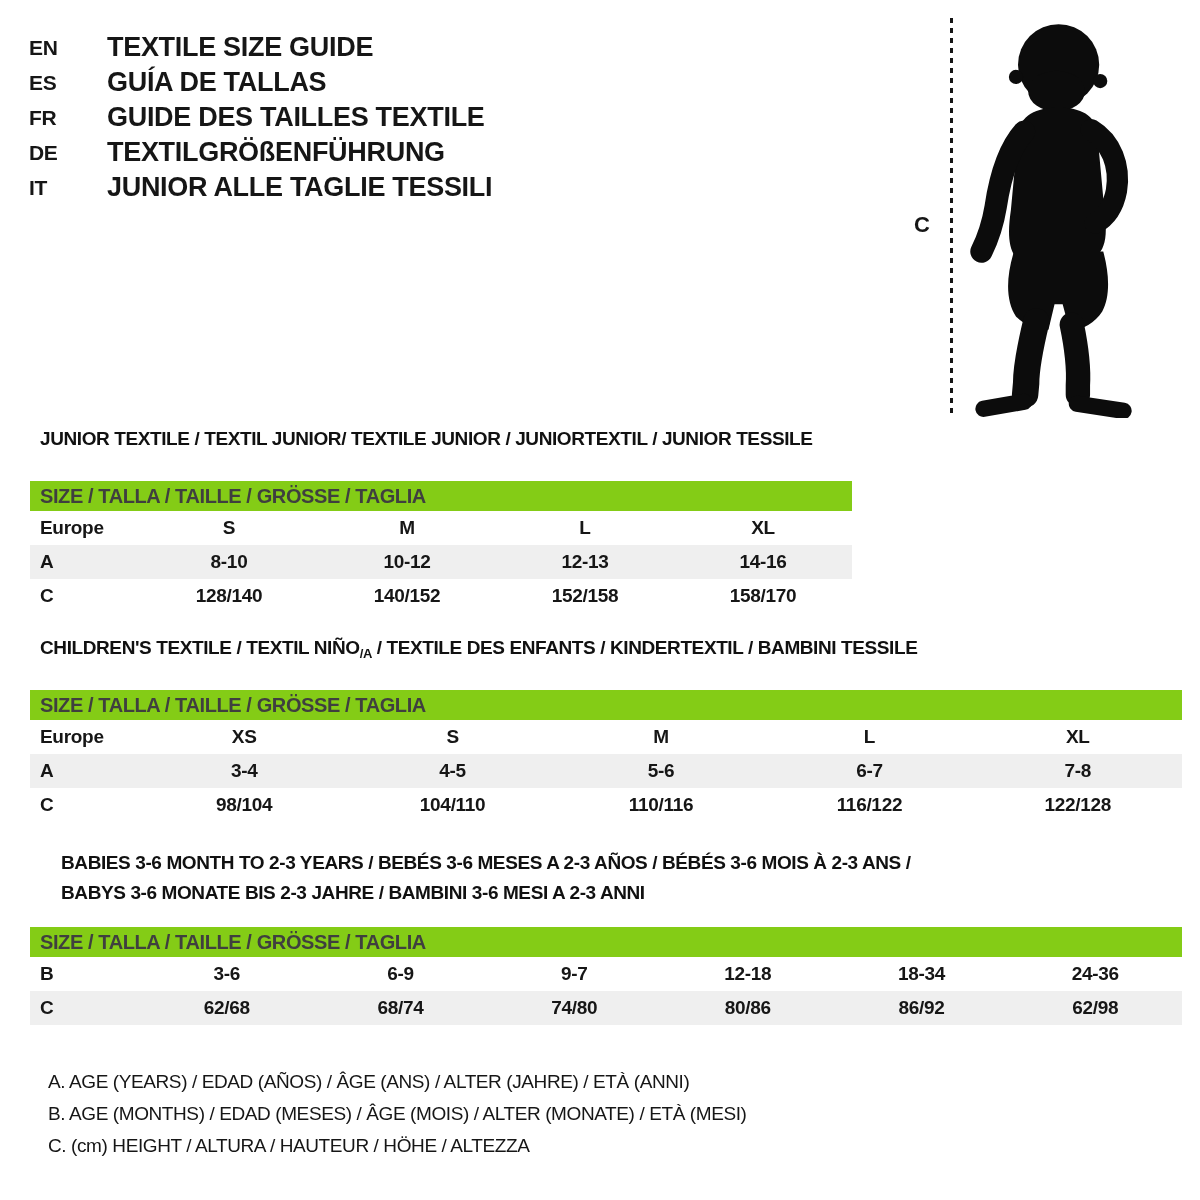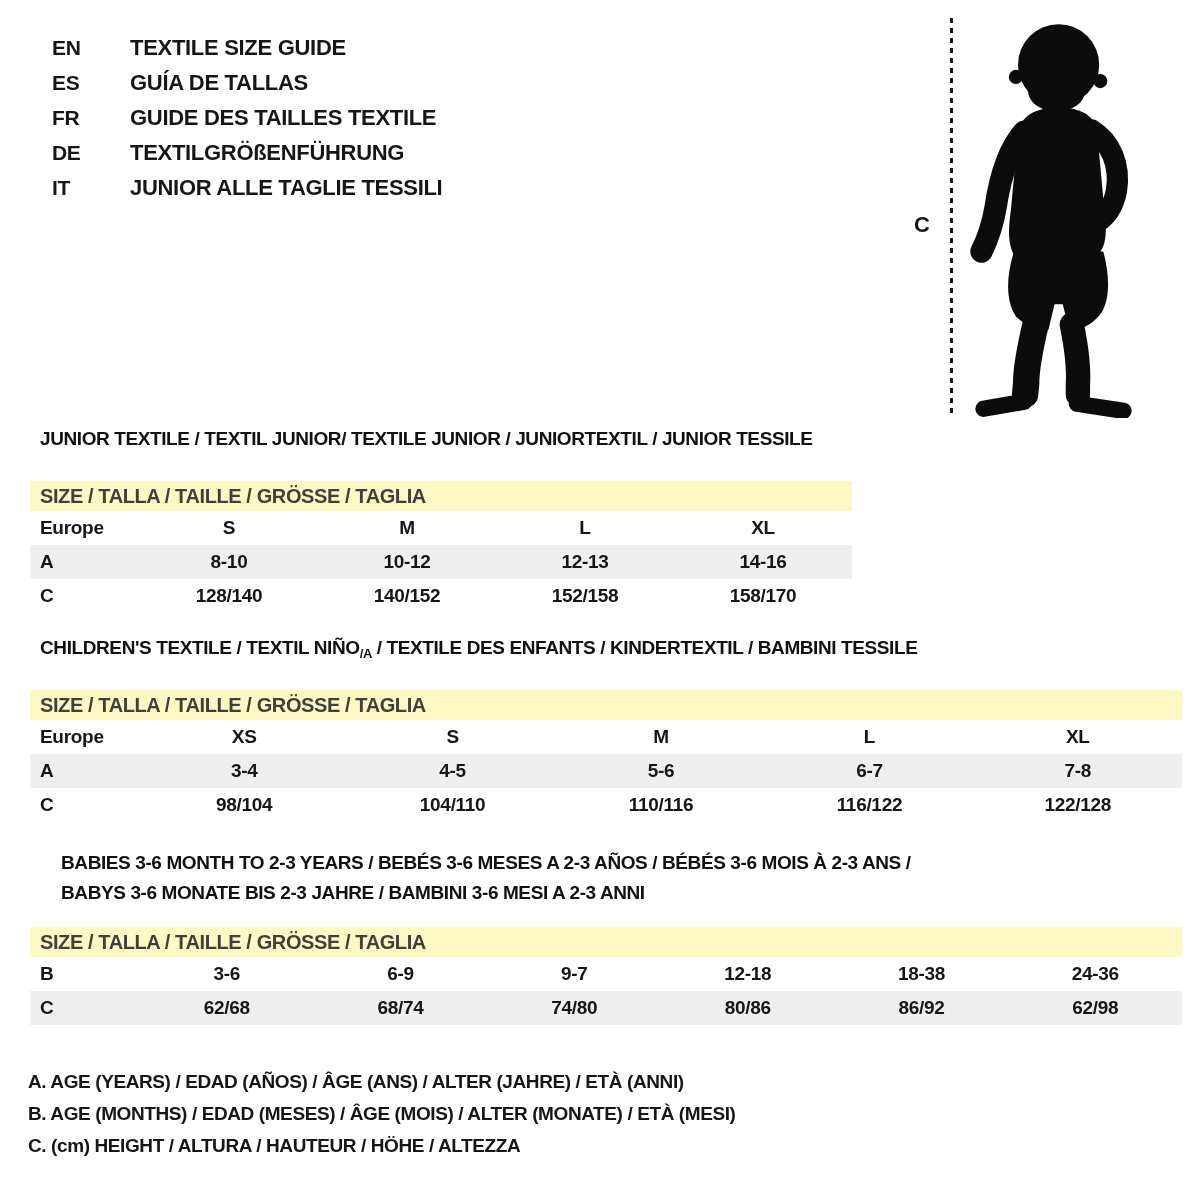--- a/index.html
+++ b/index.html
@@ -7,26 +7,26 @@
     position: relative;
     width: 1200px;
     height: 1200px;
     background: #ffffff;
     font-family: "Liberation Sans", sans-serif;
     color: #161616;
     overflow: hidden;
   }
 
   
-  .lang-block { position: absolute; left: 52px; top: 30px; }
+  .lang-block { position: absolute; left: 29px; top: 30px; }
   .lang-row { display: flex; height: 35px; align-items: center; }
   .lang-code {
     width: 78px; font-size: 21px; font-weight: 700; letter-spacing: -0.3px;
   }
-  .lang-label { font-size: 22px; font-weight: 700; letter-spacing: -0.3px; white-space: nowrap; }
+  .lang-label { font-size: 27px; font-weight: 700; letter-spacing: -0.3px; white-space: nowrap; }
 
   
   .height-line {
     position: absolute; left: 950px; top: 18px; width: 3px; height: 398px;
     background-image: repeating-linear-gradient(to bottom, #151515 0px, #151515 5px, transparent 5px, transparent 10px);
   }
   .c-label {
     position: absolute; left: 914px; top: 212px;
     font-size: 22px; font-weight: 700;
   }
@@ -37,41 +37,41 @@
     position: absolute; left: 40px;
     font-size: 19px; font-weight: 700; letter-spacing: -0.4px;
     white-space: nowrap; color: #111111;
   }
   .heading .subscript { font-size: 13px; vertical-align: -4px; }
   .heading.two-line { line-height: 30px; margin-left: 21px; }
 
   
   .table { position: absolute; left: 30px; }
   .size-bar {
-    height: 30px; background: #fef9c3; color: #3f3f3f;
+    height: 30px; background: #84cc16; color: #3f3f3f;
     font-size: 20px; font-weight: 700; line-height: 30px;
     padding-left: 10px; box-sizing: border-box; letter-spacing: -0.4px;
     white-space: nowrap; overflow: hidden;
   }
   .trow {
     display: flex; height: 34px; align-items: center;
     font-size: 19px; font-weight: 700; letter-spacing: -0.3px; justify-content: space-between;
   }
   .trow.shaded { background: #efefef; }
   .tlabel { width: 110px; padding-left: 10px; box-sizing: border-box; }
   .tcell { flex: 1; text-align: center; }
 
   #junior-table { top: 481px; width: 822px; }
   #children-table { top: 690px; width: 1152px; }
   #babies-table { top: 927px; width: 1152px; }
 
   
   .legend-line {
-    position: absolute; left: 28px;
-    font-size: 19px; font-weight: 700; letter-spacing: -0.4px; white-space: nowrap;
+    position: absolute; left: 48px;
+    font-size: 19px; font-weight: 400; letter-spacing: -0.4px; white-space: nowrap;
   }
 </style>
 </head>
 <body>
 
 <div class="page">
 
   <div class="lang-block">
     <div class="lang-row">
       <span class="lang-code">EN</span>
@@ -180,21 +180,21 @@
     <div>BABYS 3-6 MONATE BIS 2-3 JAHRE / BAMBINI 3-6 MESI A 2-3 ANNI</div>
   </div>
   <div class="table" id="babies-table">
     <div class="size-bar">SIZE / TALLA / TAILLE / GRÖSSE / TAGLIA</div>
     <div class="trow">
       <span class="tlabel">B</span>
       <span class="tcell">3-6</span>
       <span class="tcell">6-9</span>
       <span class="tcell">9-7</span>
       <span class="tcell">12-18</span>
-      <span class="tcell">18-38</span>
+      <span class="tcell">18-34</span>
       <span class="tcell">24-36</span>
     </div>
     <div class="trow shaded">
       <span class="tlabel">C</span>
       <span class="tcell">62/68</span>
       <span class="tcell">68/74</span>
       <span class="tcell">74/80</span>
       <span class="tcell">80/86</span>
       <span class="tcell">86/92</span>
       <span class="tcell">62/98</span>

